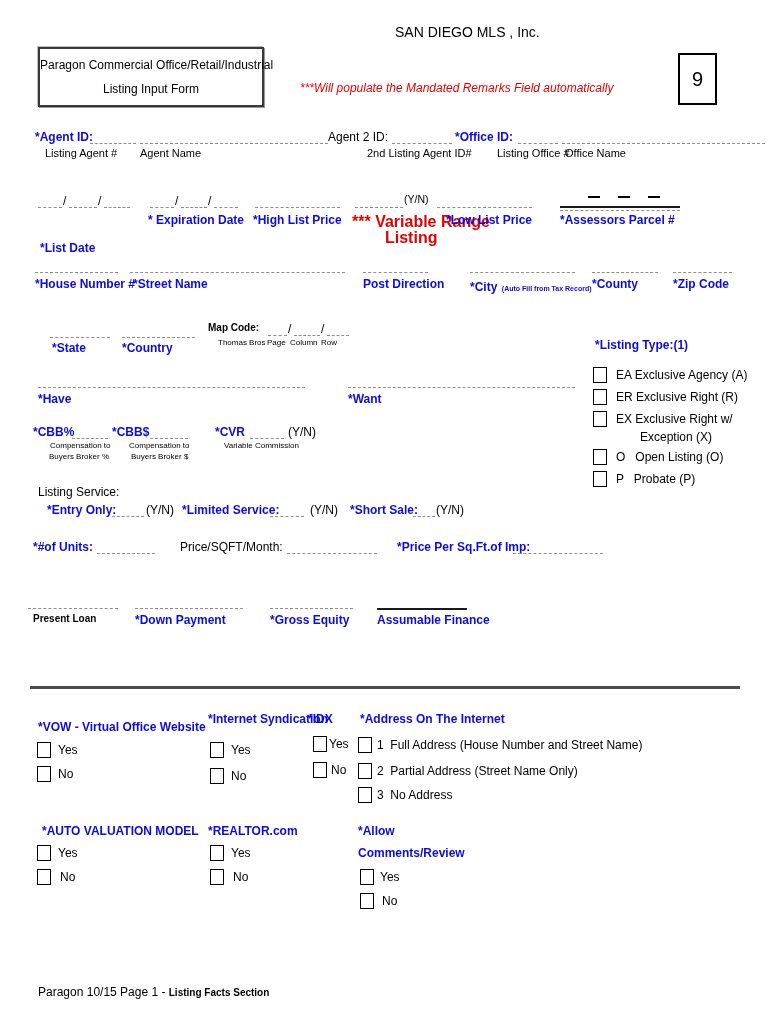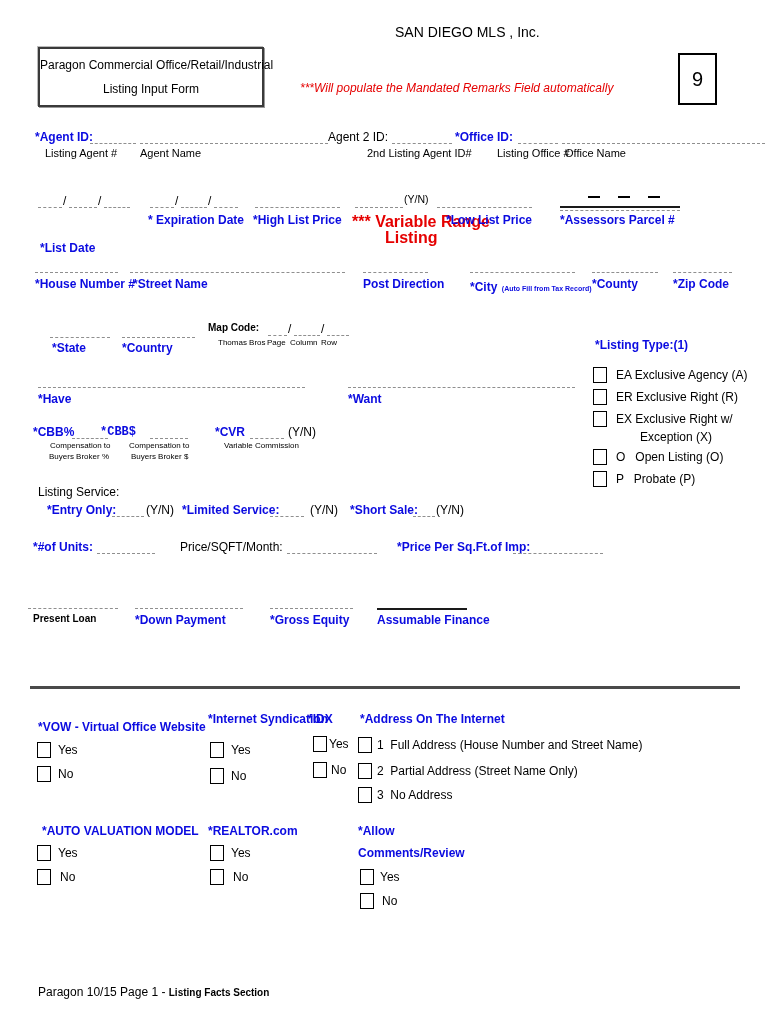--- a/index.html
+++ b/index.html
@@ -135,21 +135,21 @@
   <div class="abs cb" style="left:593px;top:471px;"></div>
   <div class="abs blk12 pre" style="left:616px;top:472px;">P   Probate (P)</div>
 
   <div class="abs ln" style="left:38px;top:387px;width:267px;"></div>
   <div class="abs ln" style="left:348px;top:387px;width:227px;"></div>
   <div class="abs blue" style="left:38px;top:392px;">*Have</div>
   <div class="abs blue" style="left:348px;top:392px;">*Want</div>
 
   <div class="abs blue" style="left:33px;top:425px;">*CBB%</div>
   <div class="abs ln" style="left:72px;top:438px;width:36px;"></div>
-  <div class="abs blue" style="left:100px;top:425px;font-family:Liberation Mono, monospace;">*CBB$</div>
+  <div class="abs blue" style="left:112px;top:425px;">*CBB$</div>
   <div class="abs ln" style="left:150px;top:438px;width:38px;"></div>
   <div class="abs blue" style="left:215px;top:425px;">*CVR</div>
   <div class="abs ln" style="left:250px;top:438px;width:34px;"></div>
   <div class="abs blk12" style="left:288px;top:425px;">(Y/N)</div>
 
   <div class="abs cap8" style="left:50px;top:441px;">Compensation to</div>
   <div class="abs cap8" style="left:49px;top:452px;">Buyers Broker %</div>
   <div class="abs cap8" style="left:129px;top:441px;">Compensation to</div>
   <div class="abs cap8" style="left:131px;top:452px;">Buyers Broker $</div>
   <div class="abs cap8" style="left:224px;top:441px;">Variable Commission</div>

